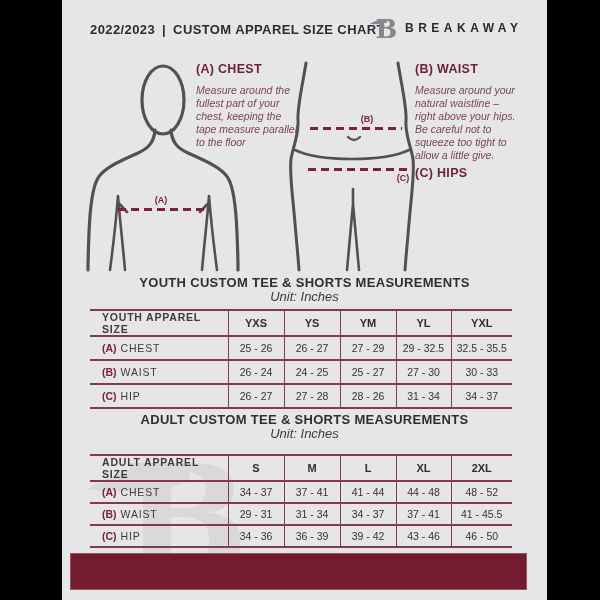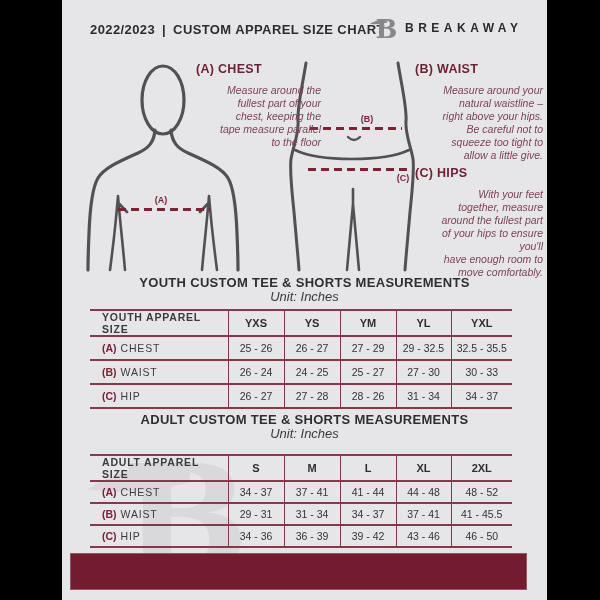--- a/index.html
+++ b/index.html
@@ -13,21 +13,21 @@
 
   
   .title{left:28px;top:22px;font-size:13px;font-weight:bold;color:#2c2c2e;letter-spacing:.4px;white-space:nowrap;}
   .title .sep{margin:0 7px;color:#2c2c2e;font-weight:bold;}
   .brand{left:306px;top:13px;display:flex;align-items:center;}
   .brand svg{width:30px;height:30px;color:#87878b;}
   .brand-name{margin-left:7px;font-size:12px;font-weight:bold;letter-spacing:4.5px;color:#2a2a2c;}
 
   
   .h-maroon{font-size:12.5px;font-weight:bold;color:#6e1f33;letter-spacing:.3px;}
-  .para{font-size:10.5px;font-style:italic;color:#7e4355;line-height:13px;white-space:pre-line;text-align:right;}
+  .para{font-size:10.5px;font-style:italic;color:#7e4355;line-height:13px;white-space:pre-line;}
   .chest-h{left:134px;top:62px;}
   .chest-p{left:134px;top:84px;width:125px;}
   .waist-h{left:353px;top:62px;}
   .waist-p{left:353px;top:84px;width:128px;}
   .hips-h{left:353px;top:166px;}
   .hips-p{left:353px;top:188px;width:128px;}
 
   
   .fig{stroke:#515154;fill:none;stroke-linecap:round;stroke-linejoin:round;}
   .dash{height:3px;background:repeating-linear-gradient(90deg,#7e2238 0 8px,transparent 8px 13px);}
@@ -116,27 +116,20 @@
 tape measure parallel
 to the floor</div>
     <div class="abs h-maroon waist-h">(B) WAIST</div>
     <div class="abs para waist-p">Measure around your
 natural waistline –
 right above your hips.
 Be careful not to
 squeeze too tight to
 allow a little give.</div>
     <div class="abs h-maroon hips-h">(C) HIPS</div>
-    <div class="abs para hips-p">With your feet
-together, measure
-around the fullest part
-of your hips to ensure
-you'll
-have enough room to
-move comfortably.</div>
 
     <div class="abs sec-title" style="top:275px">YOUTH CUSTOM TEE &amp; SHORTS MEASUREMENTS</div>
     <div class="abs sec-unit" style="top:289px">Unit: Inches</div>
     <table class="szt t-youth">
       <colgroup>
           <col style="width:138px">
           <col style="width:56px">
           <col style="width:56px">
           <col style="width:56px">
           <col style="width:55px">

